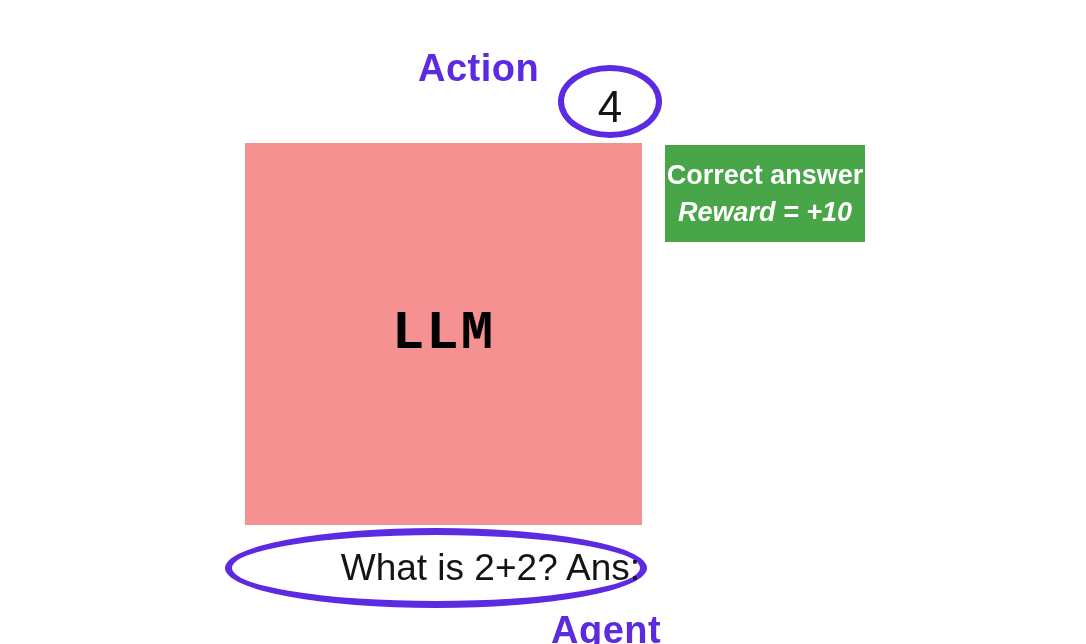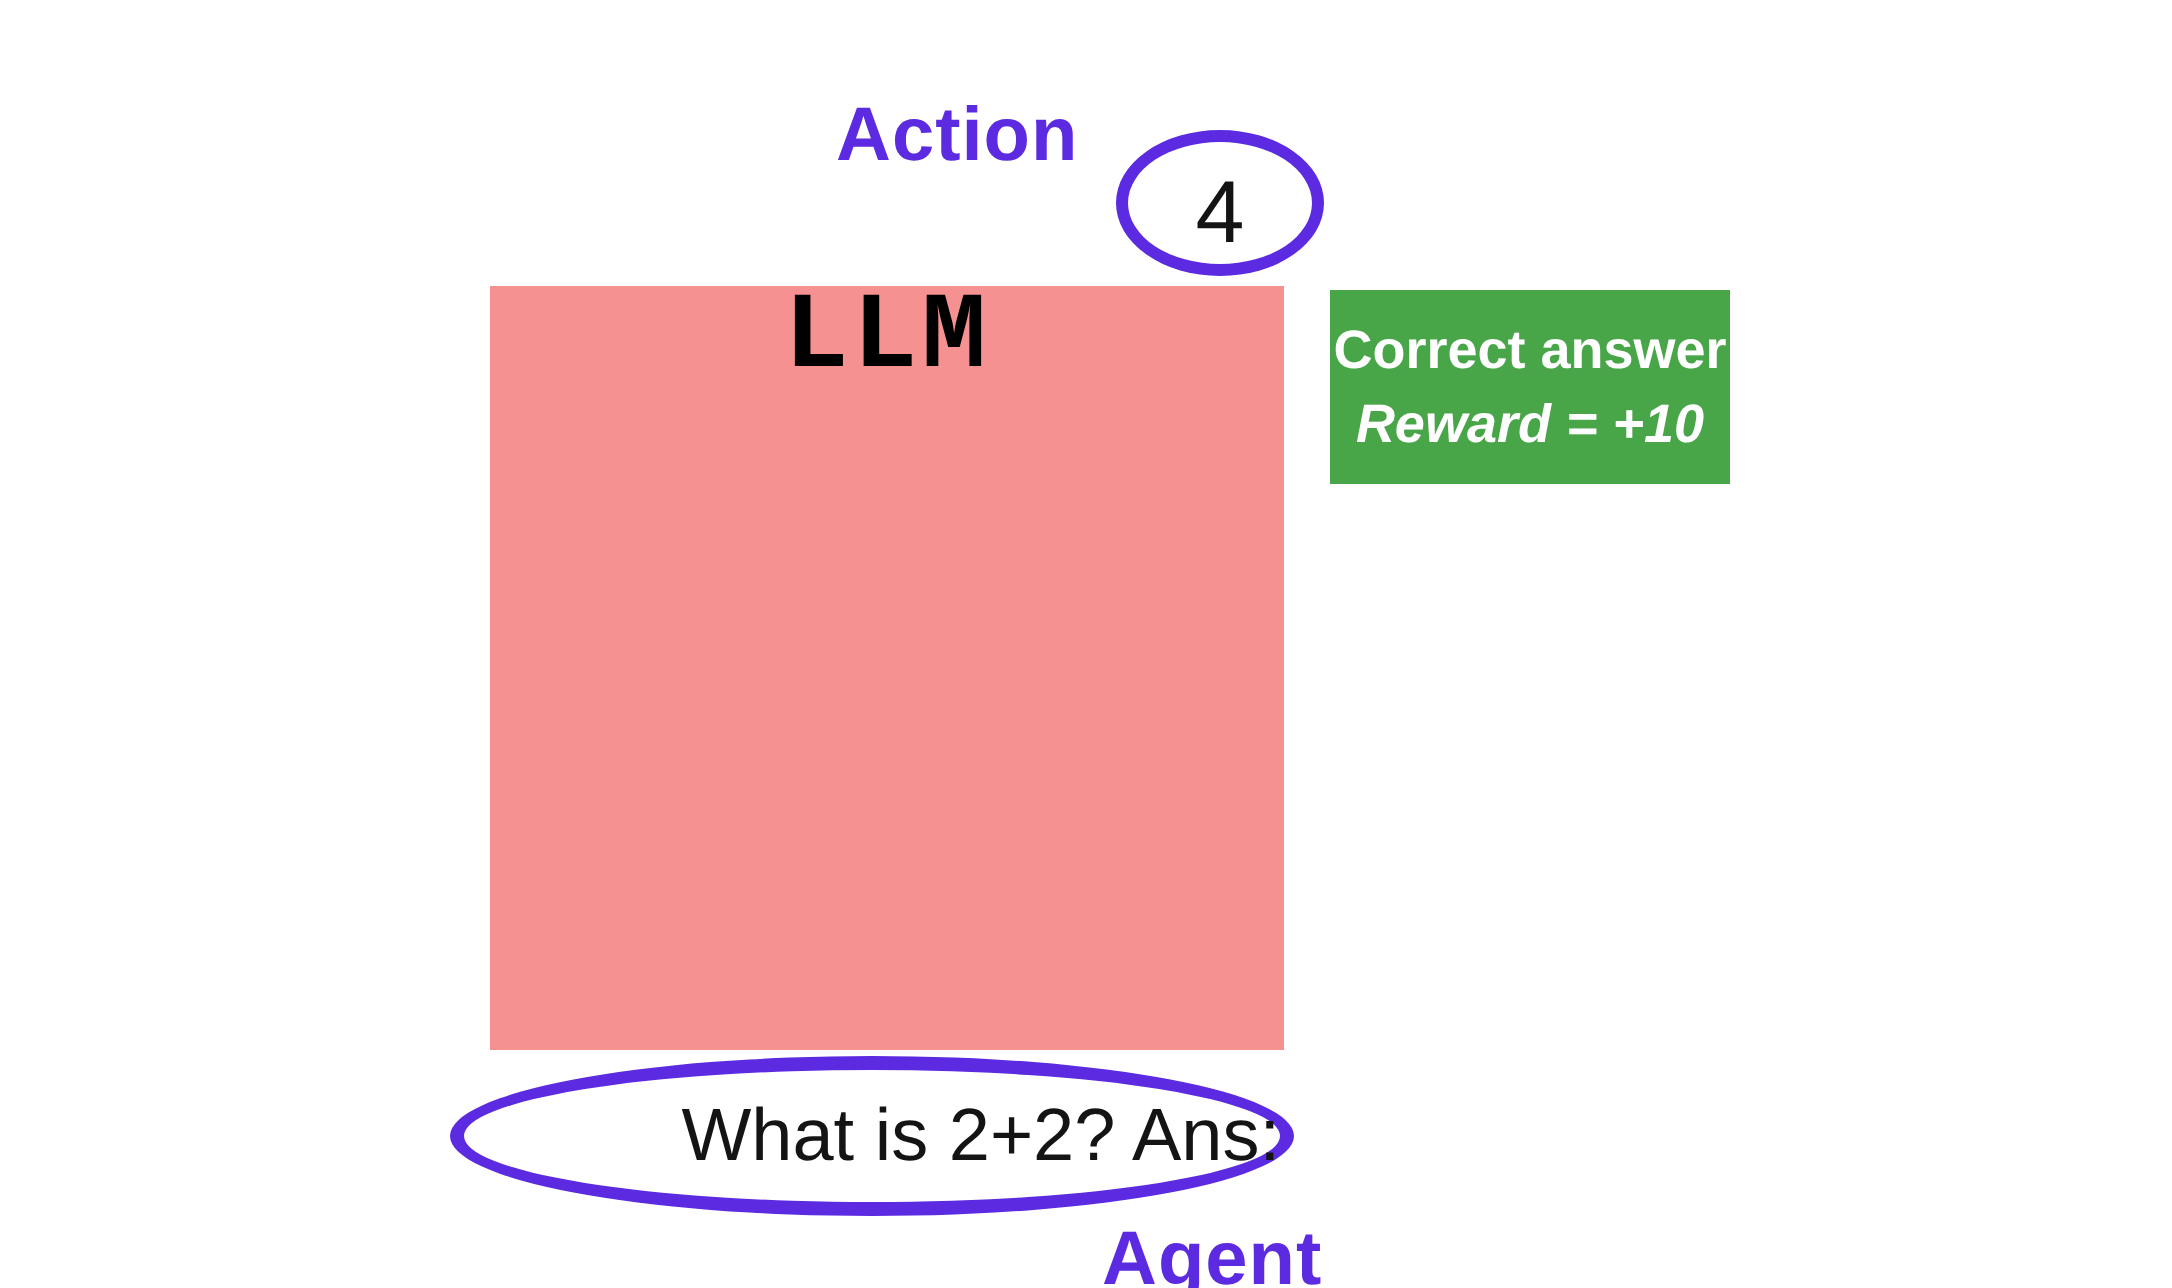--- a/index.html
+++ b/index.html
@@ -29,21 +29,21 @@
     display:flex;align-items:center;justify-content:center;
     background:transparent;
   }
   .action-value{
     font-size:44px;font-weight:400;color:var(--text-black);
     padding-top:10px;
   }
   .agent-box{
     position:absolute;left:245px;top:123px;width:397px;height:382px;
     background:var(--agent-box);
-    display:flex;flex-direction:column;align-items:center;justify-content:flex-start;
+    display:flex;flex-direction:column;align-items:center;justify-content:center;
     gap:48px;
   }
   .agent-line{
     font-family:"Liberation Mono","DejaVu Sans Mono",monospace;
     font-weight:700;font-size:54px;color:#000000;
     letter-spacing:2px;line-height:1;white-space:nowrap;
   }
   .reward-badge{
     position:absolute;left:665px;top:125px;width:200px;height:97px;
     background:var(--reward-badge);

